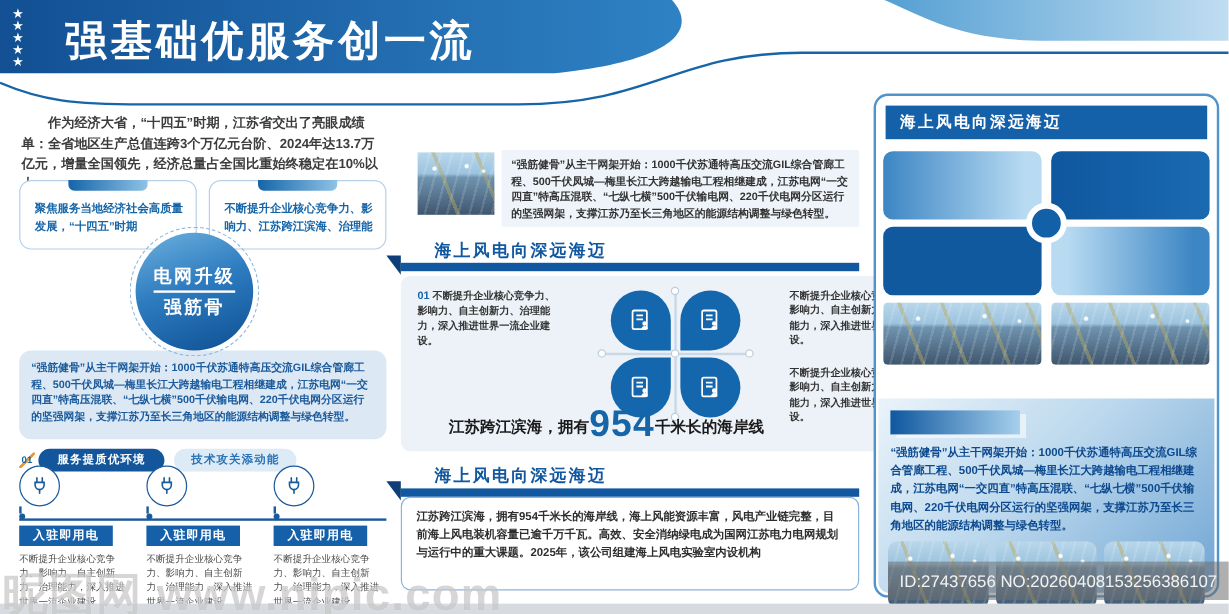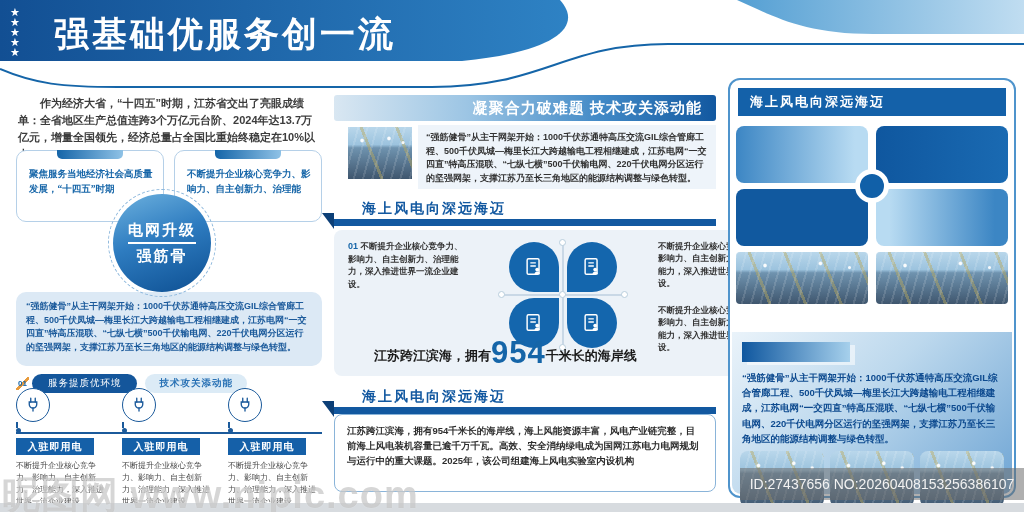--- a/index.html
+++ b/index.html
@@ -7,37 +7,37 @@
   body { font-family:"Liberation Sans","DejaVu Sans",sans-serif; background:#fff; position:relative; overflow:hidden; }
   .page { position:absolute; inset:0; width:1024px; height:512px; background:#fff; }
 
   
   .hdr-svg { position:absolute; left:0; top:0; }
   .stars { position:absolute; left:10px; top:7px; display:flex; flex-direction:column; color:#fff; font-size:11px; line-height:10px; letter-spacing:0; }
   .title { position:absolute; left:54px; top:11px; font-size:35px; font-weight:700; color:#fff; letter-spacing:3px; }
 
   
   .intro { position:absolute; left:18px; top:95px; width:302px; text-indent:2em; font-size:11px; line-height:1.55; color:#3c3c3c; font-weight:600; }
-  .card { position:absolute; top:150px; width:148px; height:72px; background:#fff; border:1px solid #b5d0e8; border-radius:10px;font-family:Liberation Serif, serif; }
+  .card { position:absolute; top:150px; width:148px; height:58px; background:#fff; border:1px solid #b5d0e8; border-radius:10px; }
   .card.l { left:16px; } .card.r { left:174px; }
   .card .tab { position:absolute; top:-1px; left:50%; transform:translateX(-50%); width:66px; height:9px;
     background:linear-gradient(90deg,#1565a8,#8fc2e6); border-radius:0 0 5px 5px; }
   .card .ctx { padding:16px 10px 0 12px; font-size:9.5px; font-weight:700; color:#1565a8; line-height:1.6; }
   .big-circle { position:absolute; left:113px; top:194px; width:98px; height:98px; border-radius:50%;
     background:linear-gradient(160deg,#6db1de 0%,#2e7cc0 45%,#0d4f92 100%);
     outline:1px dashed #8fb9dd; outline-offset:4px; z-index:3;
     display:flex; flex-direction:column; align-items:center; justify-content:center;
     color:#fff; font-weight:800; font-size:15px; letter-spacing:2px; }
   .big-circle .u { border-bottom:2px solid #fff; padding-bottom:2px; margin-bottom:3px; }
   .left-body { position:absolute; left:16px; top:292px; width:306px; height:74px; background:#dce9f5; border-radius:10px;
     padding:8px 10px; font-size:9px; font-weight:600; color:#1b5a9b; line-height:1.5; }
   .pill-row { position:absolute; left:16px; top:374px; display:flex; align-items:center; }
   .badge01 { position:relative; font-size:8px; font-weight:800; color:#1565a8; margin-right:3px; padding:2px;
     background:linear-gradient(135deg,transparent 44%,#e89b3c 44%,#e89b3c 58%,transparent 58%); }
-  .pill-dark { background:#14569b; color:#fff; font-size:9.5px; font-weight:400; padding:3px 16px; border-radius:10px; letter-spacing:1px; }
+  .pill-dark { background:#14569b; color:#fff; font-size:9.5px; font-weight:700; padding:3px 16px; border-radius:10px; letter-spacing:1px; }
   .pill-light { background:#dcebf6; color:#2a72b5; font-size:9.5px; font-weight:700; padding:3px 14px; border-radius:10px; margin-left:8px; letter-spacing:1px; }
   .plug-row { position:absolute; left:16px; top:388px; width:306px; display:flex; justify-content:space-between; }
   .pcol { width:94px; display:flex; flex-direction:column; align-items:flex-start; }
   .pcircle { width:34px; height:34px; border:1.5px solid #1b5a9b; border-radius:50%; background:#fff;
     display:flex; align-items:center; justify-content:center; }
   .pstem { width:1.5px; height:6px; background:#1b5a9b; }
   .pdot { width:5px; height:5px; border-radius:50%; background:#1b5a9b; }
   .conn-line { position:absolute; left:16px; top:432px; width:306px; height:1.5px; background:#1b5a9b; }
   .pbtn { margin-top:5px; width:78px; height:17px; background:#1560a8; color:#fff; font-size:10px; font-weight:700;
     text-align:center; line-height:17px; letter-spacing:1px; }
@@ -145,21 +145,21 @@
   <div class="title">强基础优服务创一流</div>
 
   <p class="intro">作为经济大省，“十四五”时期，江苏省交出了亮眼成绩单：全省地区生产总值连跨3个万亿元台阶、2024年达13.7万亿元，增量全国领先，经济总量占全国比重始终稳定在10%以上。</p>
 
   <div class="card l">
     <div class="tab"></div>
     <div class="ctx">聚焦服务当地经济社会高质量发展，“十四五”时期</div>
   </div>
   <div class="card r">
     <div class="tab"></div>
-    <div class="ctx">不断提升企业核心竞争力、影响力、自主创新力、治理能</div>
+    <div class="ctx">不断提升企业核心竞争力、影响力、江苏跨江滨海、治理能</div>
   </div>
   <div class="big-circle">
     <span class="u">电网升级</span>
     <span>强筋骨</span>
   </div>
   <div class="left-body">“强筋健骨”从主干网架开始：1000千伏苏通特高压交流GIL综合管廊工程、500千伏凤城—梅里长江大跨越输电工程相继建成，江苏电网“一交四直”特高压混联、“七纵七横”500千伏输电网、220千伏电网分区运行的坚强网架，支撑江苏乃至长三角地区的能源结构调整与绿色转型。</div>
 
   <div class="pill-row">
     <span class="badge01">01</span>
     <span class="pill-dark">服务提质优环境</span>
@@ -202,21 +202,20 @@
             <path d="M12 16v4"></path>
         </svg>
       </div>
       <div class="pstem"></div>
       <div class="pdot"></div>
       <div class="pbtn">入驻即用电</div>
       <div class="ptext">不断提升企业核心竞争力、影响力、自主创新力、治理能力，深入推进世界一流企业建设。</div>
     </div>
   </div>
 
-  <div class="banner">凝聚合力破难题  技术攻关添动能</div>
   <div class="mid-img ph"></div>
   <div class="mid-toptext">“强筋健骨”从主干网架开始：1000千伏苏通特高压交流GIL综合管廊工程、500千伏凤城—梅里长江大跨越输电工程相继建成，江苏电网“一交四直”特高压混联、“七纵七横”500千伏输电网、220千伏电网分区运行的坚强网架，支撑江苏乃至长三角地区的能源结构调整与绿色转型。</div>
 
   <div class="ribbon" style="top:200px">
     <span class="rtxt">海上风电向深远海迈</span>
     <div class="rbar"></div>
     <div class="rfold"></div>
   </div>
 
   <div class="gridbox">

